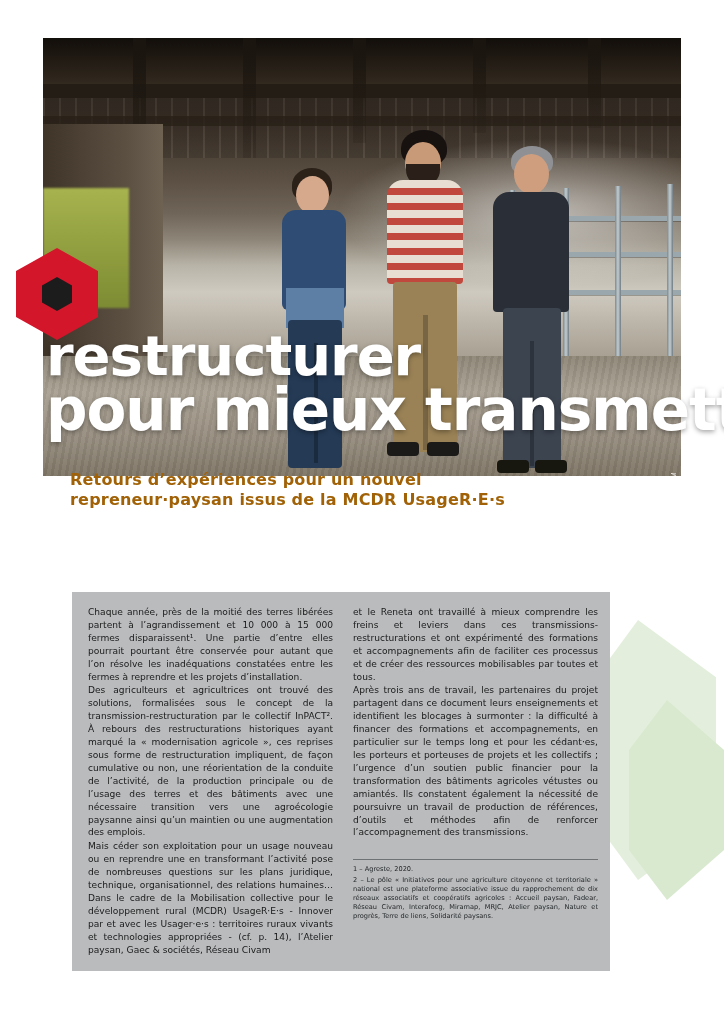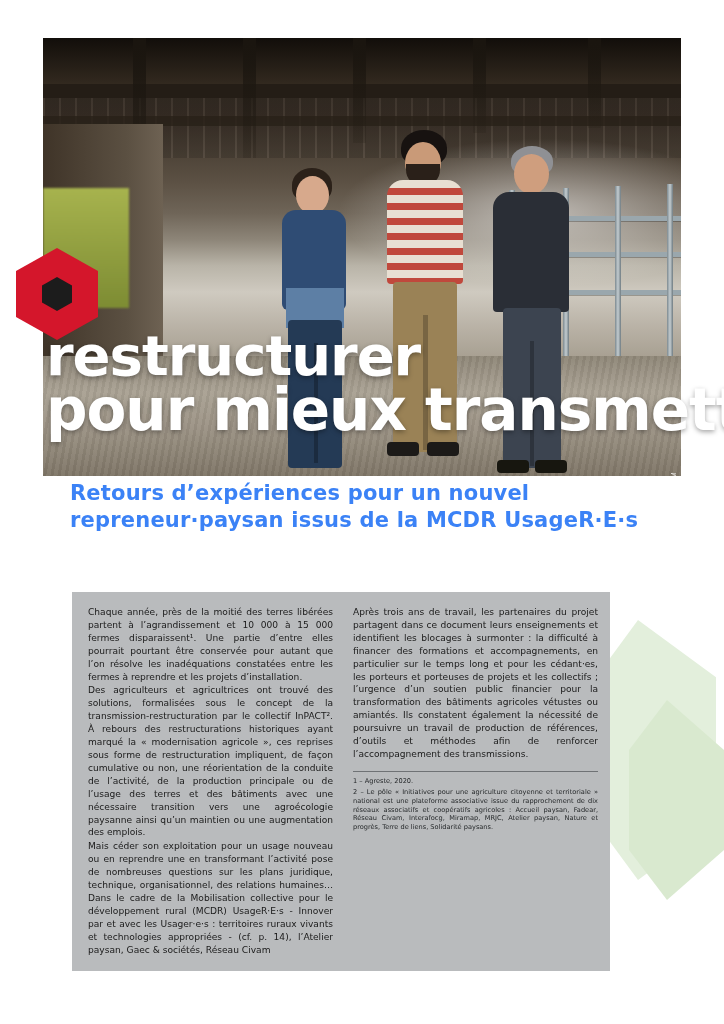--- a/index.html
+++ b/index.html
@@ -218,26 +218,26 @@
     letter-spacing: -1px;
     text-shadow: 0 2px 5px rgba(0,0,0,0.35);
     white-space: nowrap;
   }
   .title-line.l2 { font-size: 58px; margin-top: 2px; }
 
   
   .subtitle {
     position: absolute;
     left: 70px;
-    top: 480px;
+    top: 470px;
     width: 600px;
-    color: #3b82f6;
+    color: #a16207;
     font-family: "DejaVu Sans", sans-serif;
     font-weight: bold;
-    font-size: 21px;
+    font-size: 16px;
     line-height: 1.28;
     letter-spacing: 0.2px;
     z-index: 3;
   }
   .subtitle div { white-space: nowrap; }
 
   
   .textblock {
     position: absolute;
     left: 72px;
@@ -254,21 +254,21 @@
   .col {
     width: 246px;
     font-family: "DejaVu Sans", sans-serif;
     font-size: 9.1px;
     line-height: 1.42;
     color: #1a1a1a;
     text-align: justify;
   }
   .col p { margin: 0 0 1px 0; }
   .footnotes {
-    margin-top: 10px;
+    margin-top: 20px;
     border-top: 1px solid #6f7275;
     padding-top: 5px;
     font-size: 6.6px;
     line-height: 1.35;
     color: #25282a;
     text-align: justify;
   }
   .footnotes p { margin: 0 0 2px 0; }
 </style>
 </head>
@@ -350,20 +350,21 @@
     <div>repreneur·paysan issus de la MCDR UsageR·E·s</div>
   </div>
 
   <div class="textblock">
     <div class="col">
       <p>Chaque année, près de la moitié des terres libérées partent à l’agrandissement et 10 000 à 15 000 fermes disparaissent¹. Une partie d’entre elles pourrait pourtant être conservée pour autant que l’on résolve les inadéquations constatées entre les fermes à reprendre et les projets d’installation.</p>
       <p>Des agriculteurs et agricultrices ont trouvé des solutions, formalisées sous le concept de la transmission-restructuration par le collectif InPACT². À rebours des restructurations historiques ayant marqué la « modernisation agricole », ces reprises sous forme de restructuration impliquent, de façon cumulative ou non, une réorientation de la conduite de l’activité, de la production principale ou de l’usage des terres et des bâtiments avec une nécessaire transition vers une agroécologie paysanne ainsi qu’un maintien ou une augmentation des emplois.</p>
       <p>Mais céder son exploitation pour un usage nouveau ou en reprendre une en transformant l’activité pose de nombreuses questions sur les plans juridique, technique, organisationnel, des relations humaines… Dans le cadre de la Mobilisation collective pour le développement rural (MCDR) UsageR·E·s - Innover par et avec les Usager·e·s : territoires ruraux vivants et technologies appropriées - (cf. p. 14), l’Atelier paysan, Gaec &amp; sociétés, Réseau Civam</p>
     </div>
     <div class="col">
+      <p>et le Reneta ont travaillé à mieux comprendre les freins et leviers dans ces transmissions-restructurations et ont expérimenté des formations et accompagnements afin de faciliter ces processus et de créer des ressources mobilisables par toutes et tous.</p>
       <p>Après trois ans de travail, les partenaires du projet partagent dans ce document leurs enseignements et identifient les blocages à surmonter : la difficulté à financer des formations et accompagnements, en particulier sur le temps long et pour les cédant·es, les porteurs et porteuses de projets et les collectifs ; l’urgence d’un soutien public financier pour la transformation des bâtiments agricoles vétustes ou amiantés. Ils constatent également la nécessité de poursuivre un travail de production de références, d’outils et méthodes afin de renforcer l’accompagnement des transmissions.</p>
       <div class="footnotes">
         <p>1 – Agreste, 2020.</p>
         <p>2 – Le pôle « Initiatives pour une agriculture citoyenne et territoriale » national est une plateforme associative issue du rapprochement de dix réseaux associatifs et coopératifs agricoles : Accueil paysan, Fadear, Réseau Civam, Interafocg, Miramap, MRJC, Atelier paysan, Nature et progrès, Terre de liens, Solidarité paysans.</p>
       </div>
     </div>
   </div>
 
 </div>
 

